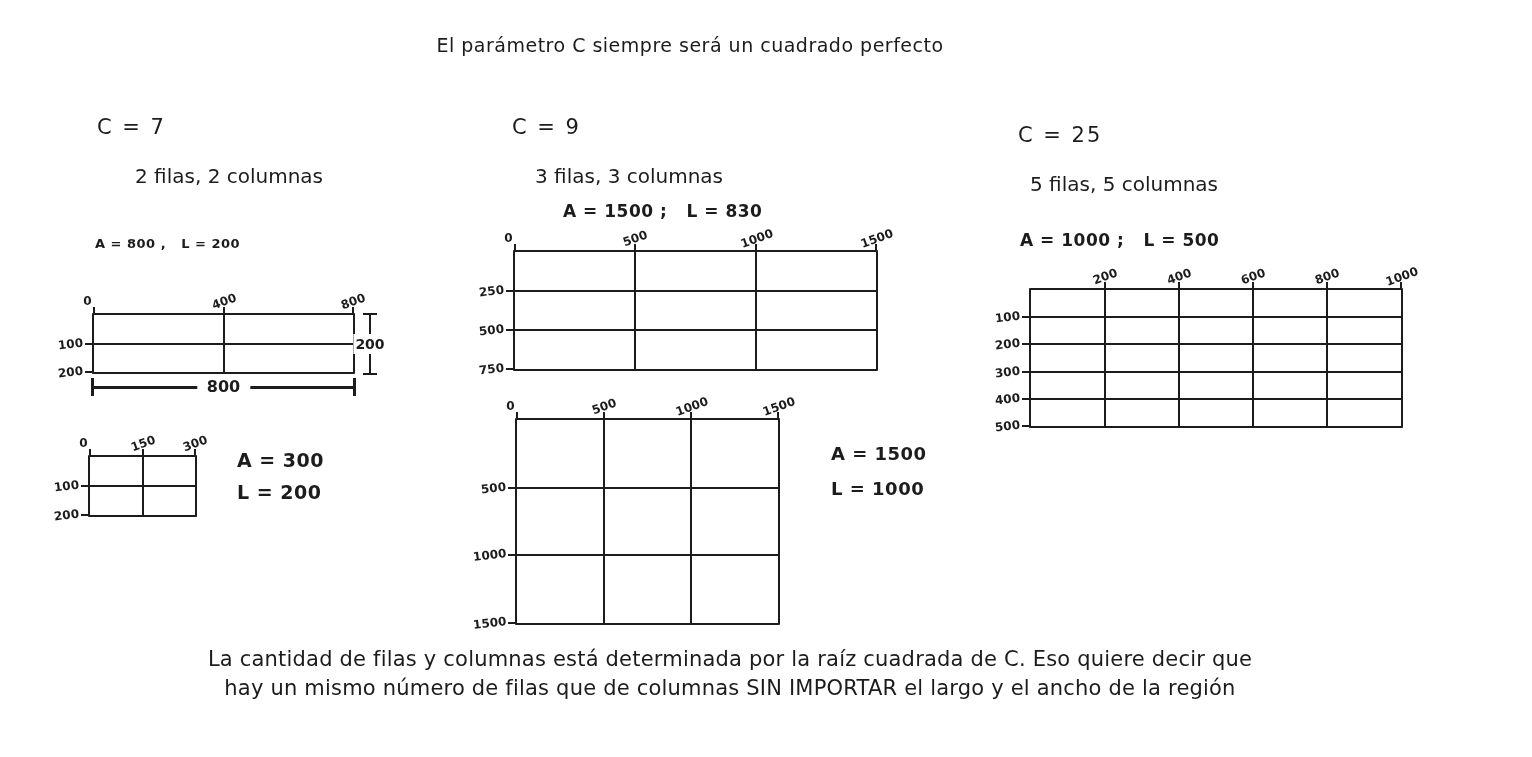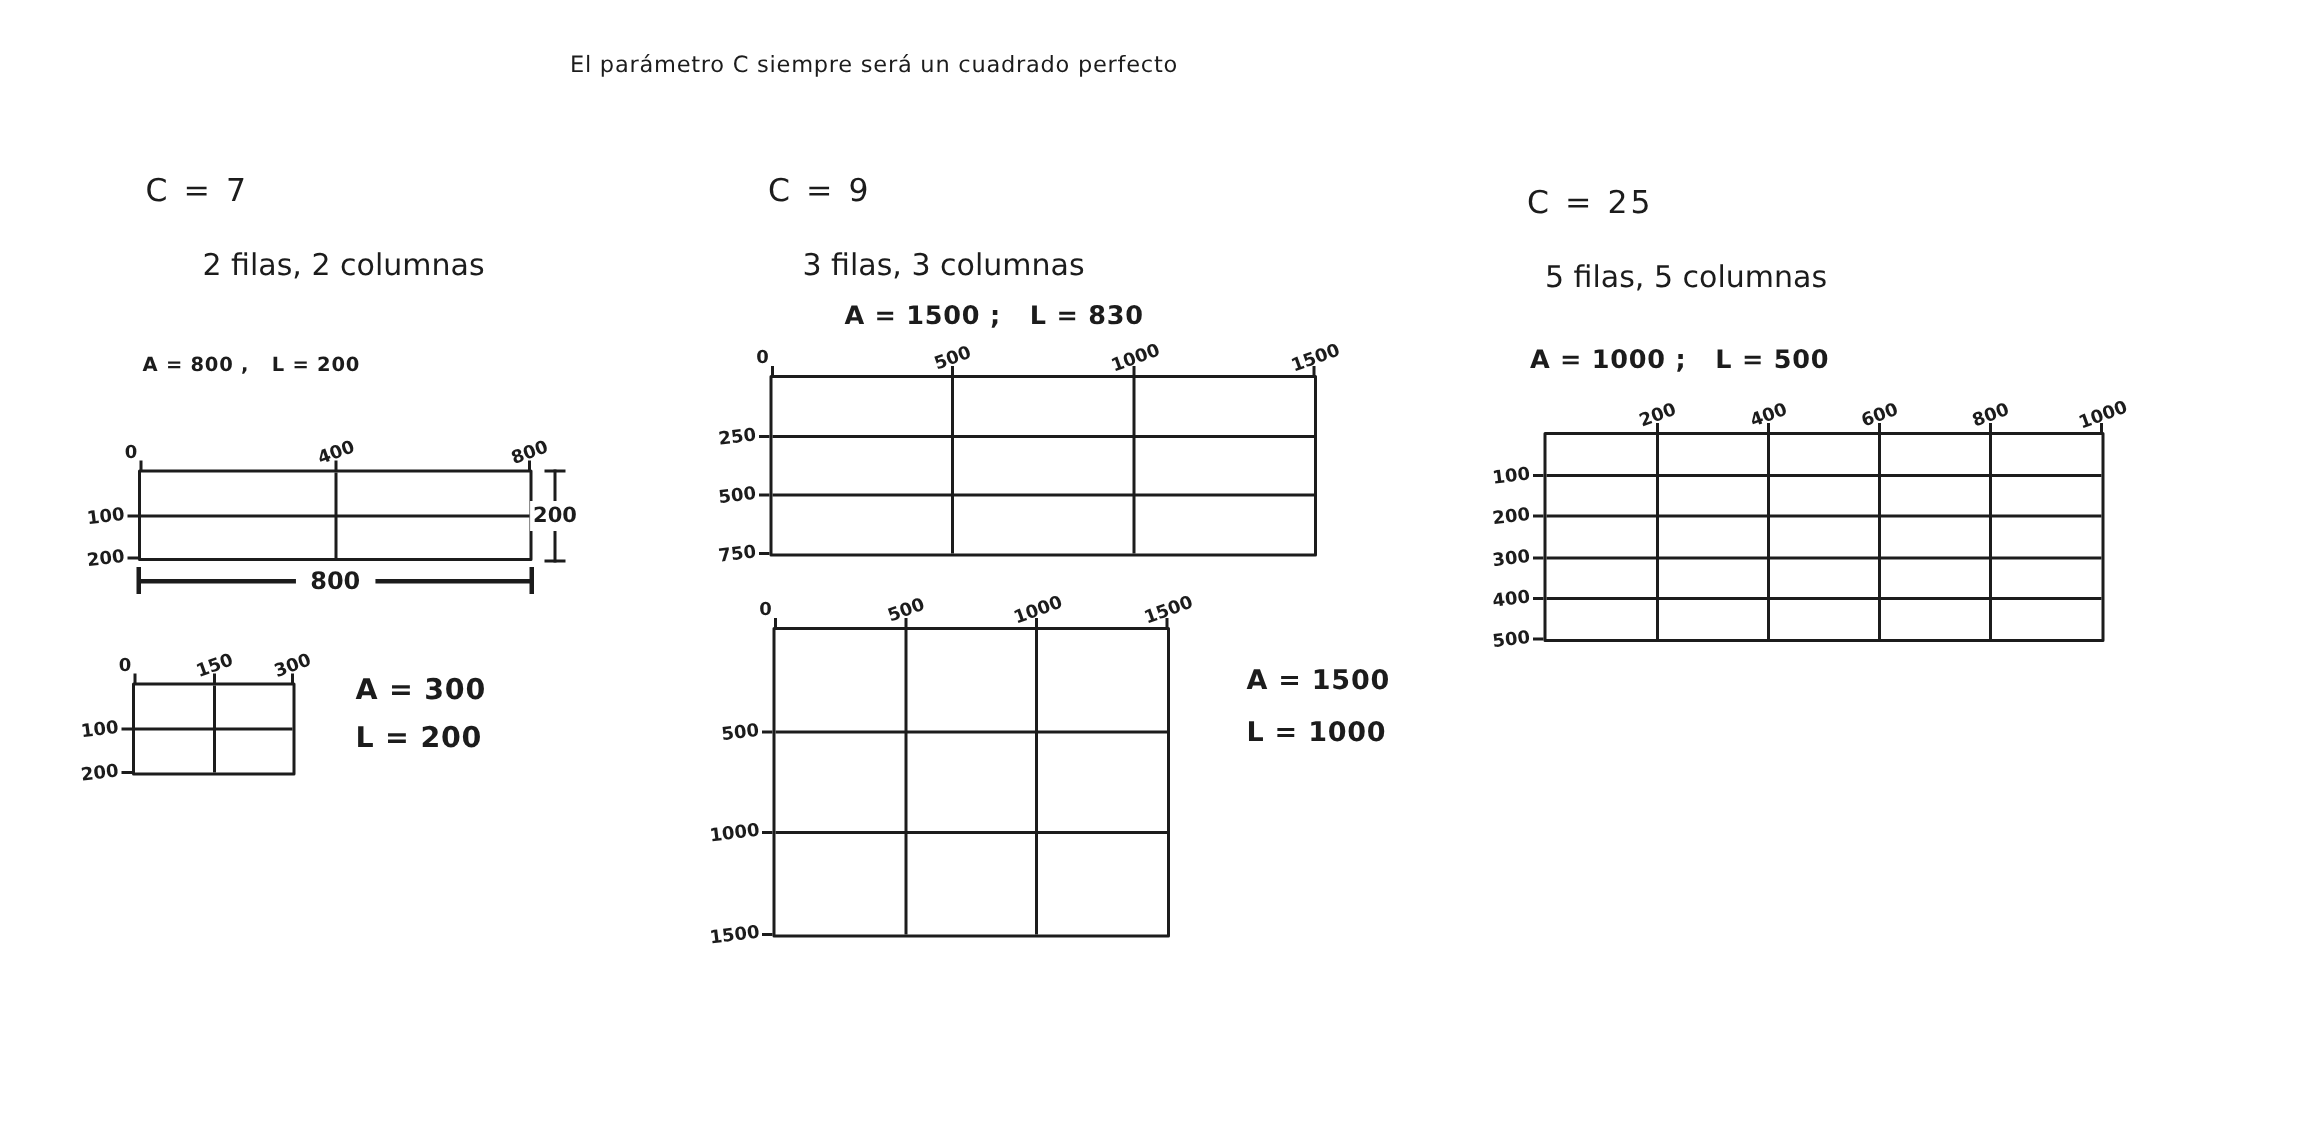--- a/index.html
+++ b/index.html
@@ -5,21 +5,21 @@
   :root { --ink:#1c1c1c; --bg:#ffffff; }
   * { box-sizing:border-box; }
   html,body { margin:0; padding:0; background:#e8e8e8; }
   .canvas {
     position:relative; width:1532px; height:757px;
     background:var(--bg); overflow:hidden;
     font-family:"DejaVu Sans", sans-serif; color:var(--ink);
   }
   .title {
     position:absolute; left:380px; top:34px; width:620px;
-    font-size:15px; letter-spacing:.5px;
+    text-align:center; font-size:19px; letter-spacing:.5px;
   }
   .heading { position:absolute; font-size:21px; letter-spacing:2px; }
   .subheading { position:absolute; font-size:20px; }
   .params { position:absolute; font-size:18px; font-weight:bold; white-space:pre; letter-spacing:.5px; }
 
   
   .grid { position:absolute; border:2px solid var(--ink); border-radius:1px; }
   .vline { position:absolute; top:0; bottom:0; width:2px; margin-left:-1px; background:var(--ink); }
   .hline { position:absolute; left:0; right:0; height:2px; margin-top:-1px; background:var(--ink); }
   .xtick { position:absolute; top:-8px; width:2px; height:7px; background:var(--ink); transform:translateX(-50%); }
@@ -190,15 +190,17 @@
         <div class="ytick" style="top: 60%;"></div>
         <span class="ylabel" style="top: 60%;">300</span>
         <div class="ytick" style="top: 80%;"></div>
         <span class="ylabel" style="top: 80%;">400</span>
         <div class="ytick" style="top: 100%;"></div>
         <span class="ylabel" style="top: 100%;">500</span>
       </div>
   </section>
 
   <div class="footer">
+    <div>La cantidad de filas y columnas está determinada por la raíz cuadrada de C. Eso quiere decir que</div>
+    <div>hay un mismo número de filas que de columnas SIN IMPORTAR el largo y el ancho de la región</div>
   </div>
 
 </div>
 
 </body></html>

